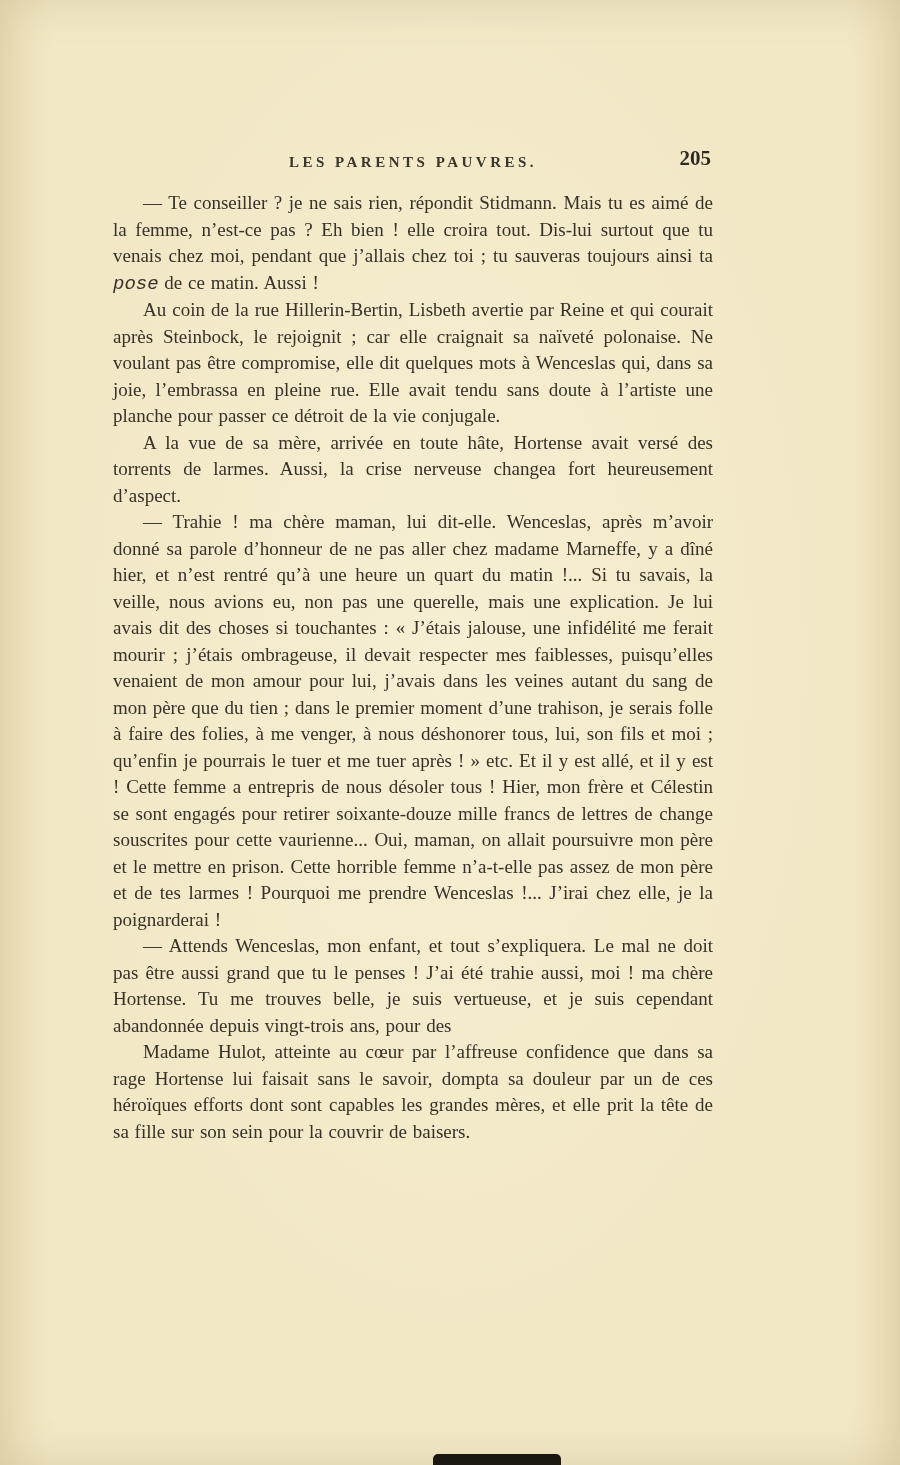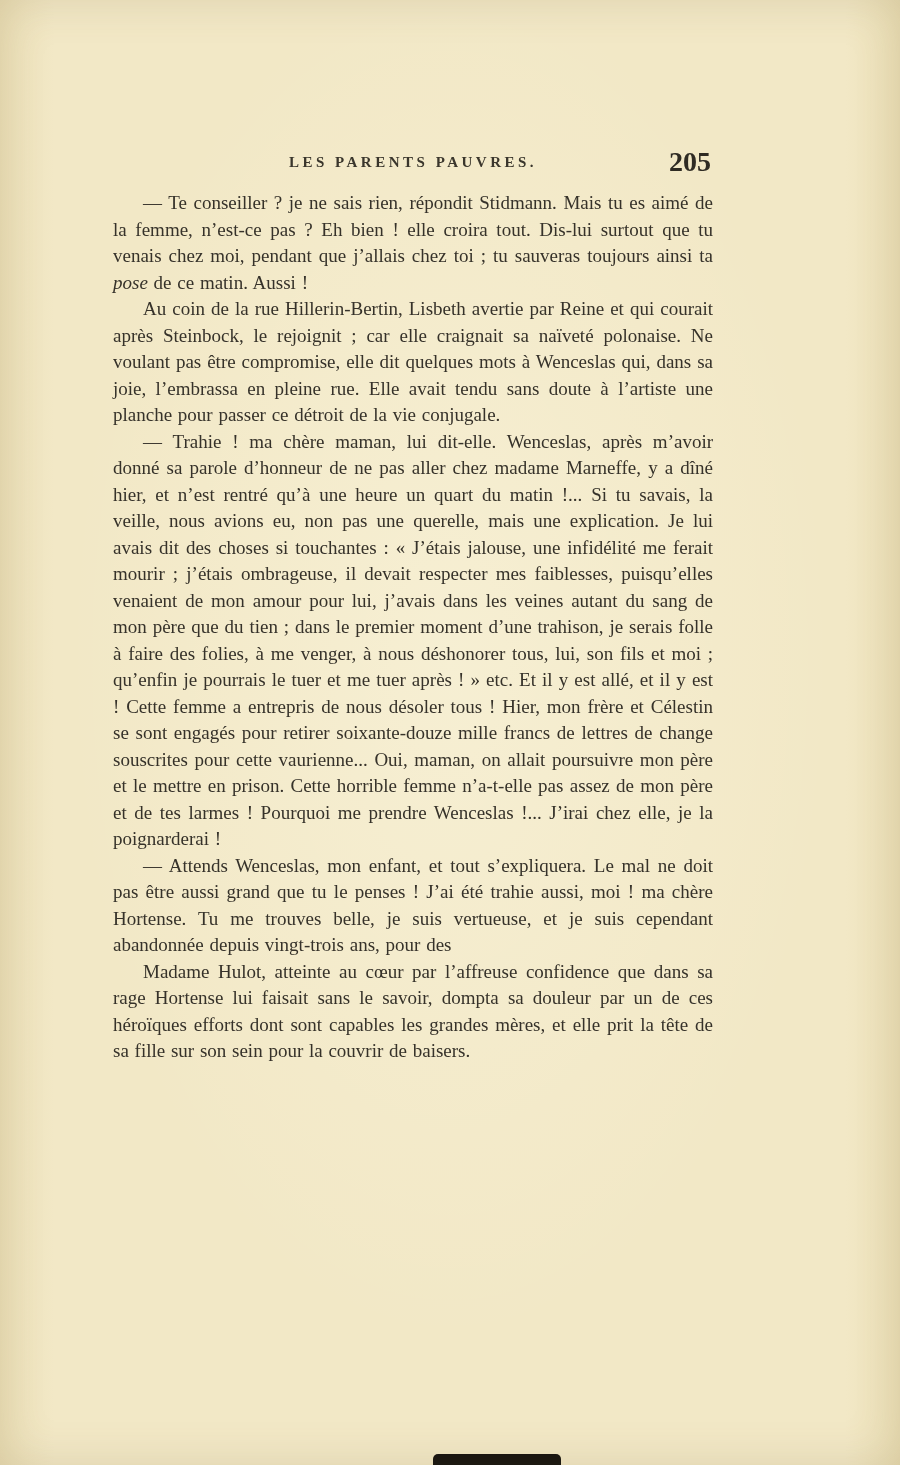--- a/index.html
+++ b/index.html
@@ -38,35 +38,36 @@
     text-align: center;
     font-size: 15px;
     letter-spacing: 3.5px;
     font-weight: bold;
     color: #3a362c;
   }
   .page-number {
     position: absolute;
     right: 2px;
     top: -2px;
-    font-size: 28px;
+    font-size: 21px;
     font-weight: bold;
     color: #2f2b23;
   }
   .body-text p {
     margin: 0;
     text-align: justify;
     text-indent: 30px;
     font-size: 19px;
     line-height: 26.5px;
     word-spacing: 1px;
     color: #36322a;
   }
   .body-text p em {
     font-style: italic;
+    font-family: Liberation Mono, monospace;
   }
   .scan-artifact {
     position: absolute;
     left: 433px;
     top: 1454px;
     width: 128px;
     height: 11px;
     background: #15130f;
     border-radius: 5px 5px 0 0;
   }
@@ -88,20 +89,21 @@
       <div class="head-title">LES PARENTS PAUVRES.</div>
       <div class="page-number">205</div>
     </div>
 
     <div class="body-text">
 
       <p><span>— Te conseiller ? je ne sais rien, répondit Stidmann. Mais tu es aimé de la femme, n’est-ce pas ? Eh bien ! elle croira tout. Dis-lui surtout que tu venais chez moi, pendant que j’allais chez toi ; tu sauveras toujours ainsi ta </span><em>pose</em><span> de ce matin. Aussi !</span></p>
 
       <p>Au coin de la rue Hillerin-Bertin, Lisbeth avertie par Reine et qui courait après Steinbock, le rejoignit ; car elle craignait sa naïveté polonaise. Ne voulant pas être compromise, elle dit quelques mots à Wenceslas qui, dans sa joie, l’embrassa en pleine rue. Elle avait tendu sans doute à l’artiste une planche pour passer ce détroit de la vie conjugale.</p>
 
+      <p>A la vue de sa mère, arrivée en toute hâte, Hortense avait versé des torrents de larmes. Aussi, la crise nerveuse changea fort heureusement d’aspect.</p>
 
       <p>— Trahie ! ma chère maman, lui dit-elle. Wenceslas, après m’avoir donné sa parole d’honneur de ne pas aller chez madame Marneffe, y a dîné hier, et n’est rentré qu’à une heure un quart du matin !... Si tu savais, la veille, nous avions eu, non pas une querelle, mais une explication. Je lui avais dit des choses si touchantes : « J’étais jalouse, une infidélité me ferait mourir ; j’étais ombrageuse, il devait respecter mes faiblesses, puisqu’elles venaient de mon amour pour lui, j’avais dans les veines autant du sang de mon père que du tien ; dans le premier moment d’une trahison, je serais folle à faire des folies, à me venger, à nous déshonorer tous, lui, son fils et moi ; qu’enfin je pourrais le tuer et me tuer après ! » etc. Et il y est allé, et il y est ! Cette femme a entrepris de nous désoler tous ! Hier, mon frère et Célestin se sont engagés pour retirer soixante-douze mille francs de lettres de change souscrites pour cette vaurienne... Oui, maman, on allait poursuivre mon père et le mettre en prison. Cette horrible femme n’a-t-elle pas assez de mon père et de tes larmes ! Pourquoi me prendre Wenceslas !... J’irai chez elle, je la poignarderai !</p>
 
       <p>— Attends Wenceslas, mon enfant, et tout s’expliquera. Le mal ne doit pas être aussi grand que tu le penses ! J’ai été trahie aussi, moi ! ma chère Hortense. Tu me trouves belle, je suis vertueuse, et je suis cependant abandonnée depuis vingt-trois ans, pour des</p>
 
       <p>Madame Hulot, atteinte au cœur par l’affreuse confidence que dans sa rage Hortense lui faisait sans le savoir, dompta sa douleur par un de ces héroïques efforts dont sont capables les grandes mères, et elle prit la tête de sa fille sur son sein pour la couvrir de baisers.</p>
 
     </div>
   </div>
 

